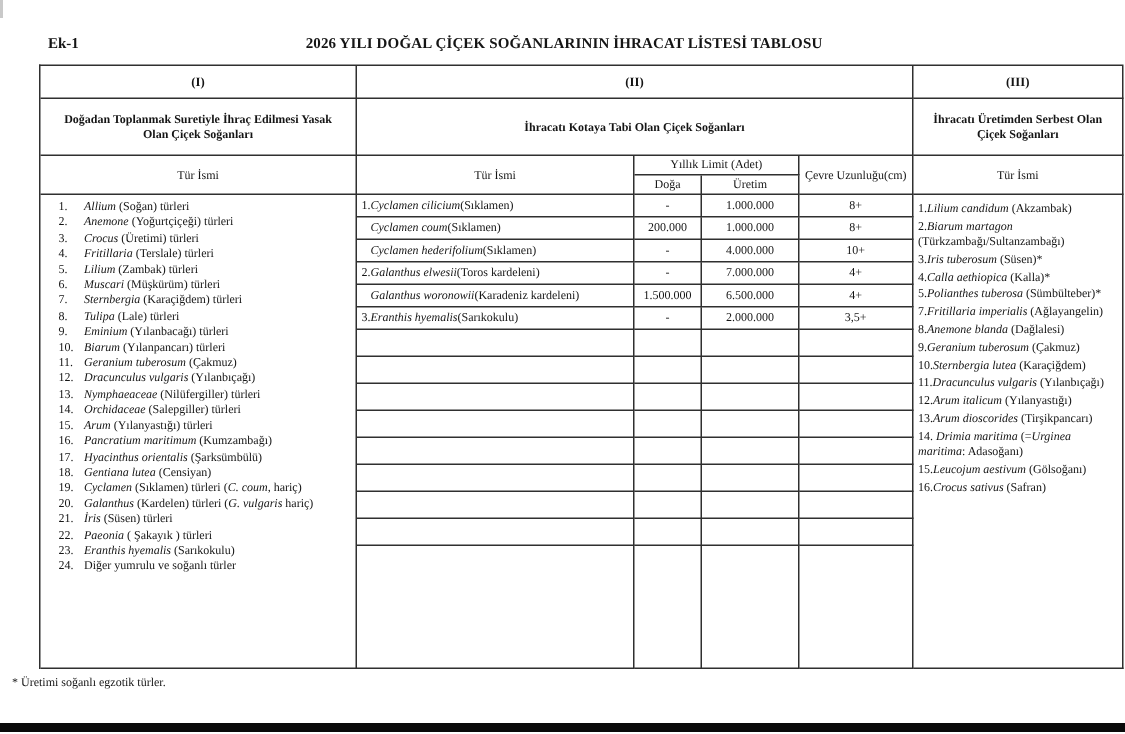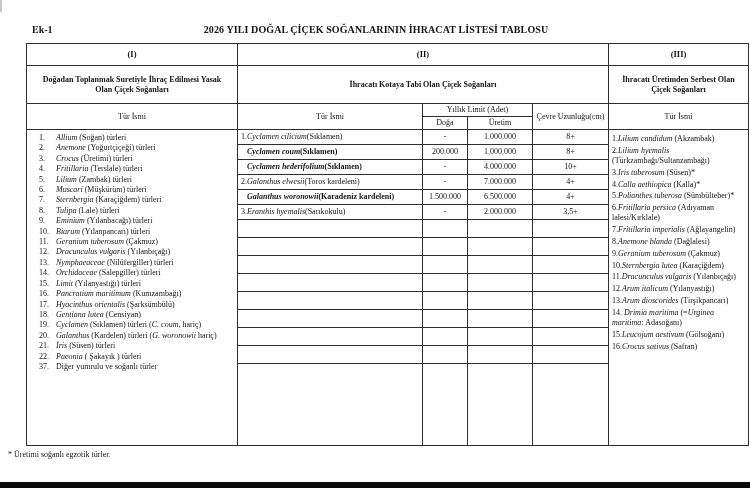--- a/index.html
+++ b/index.html
@@ -26,21 +26,21 @@
   .a-cevre{grid-area:3/5/5/6;line-height:10px;}
   .a-r3c6{grid-area:3/6/5/7}
   .a-list1{grid-area:5/1/20/2;padding:3px 2px 0 12px;line-height:10.4px;}
   .a-list3{grid-area:5/6/20/7;padding:4px 2px 0 3px;line-height:10.2px;}
   .li{display:flex;}
   .num{width:17px;flex:none;}
   .txt{flex:1;}
   .p3{margin-bottom:1.6px;}
   .it{font-style:italic;}
   .name{display:flex;align-items:center;padding-left:3px;white-space:nowrap;}
-  .name.ind{padding-left:9px;font-weight:bold;}
+  .name.ind{padding-left:9px;}
   .val{display:flex;align-items:center;justify-content:center;}
   .footnote{position:absolute;left:8px;top:450px;font-size:8px;}
   .bottom-bar{position:absolute;left:0;top:482px;width:750px;height:6px;background:#0a0a0a;}
 </style>
 </head>
 <body>
 
 <div class="page">
   <div class="artifact"></div>
   <div class="doc-label">Ek-1</div>
@@ -115,62 +115,65 @@
         <div class="li">
           <span class="num">13.</span>
           <span class="txt"><span class="it">Nymphaeaceae</span><span> (Nilüfergiller) türleri</span></span>
         </div>
         <div class="li">
           <span class="num">14.</span>
           <span class="txt"><span class="it">Orchidaceae</span><span> (Salepgiller) türleri</span></span>
         </div>
         <div class="li">
           <span class="num">15.</span>
-          <span class="txt"><span class="it">Limit</span><span> (Yılanyastığı) türleri</span></span>
+          <span class="txt"><span class="it">Arum</span><span> (Yılanyastığı) türleri</span></span>
         </div>
         <div class="li">
           <span class="num">16.</span>
           <span class="txt"><span class="it">Pancratium maritimum</span><span> (Kumzambağı)</span></span>
         </div>
         <div class="li">
           <span class="num">17.</span>
           <span class="txt"><span class="it">Hyacinthus orientalis</span><span> (Şarksümbülü)</span></span>
         </div>
         <div class="li">
           <span class="num">18.</span>
           <span class="txt"><span class="it">Gentiana lutea</span><span> (Censiyan)</span></span>
         </div>
         <div class="li">
           <span class="num">19.</span>
           <span class="txt"><span class="it">Cyclamen</span><span> (Sıklamen) türleri (</span><span class="it">C. coum</span><span>, hariç)</span></span>
         </div>
         <div class="li">
           <span class="num">20.</span>
-          <span class="txt"><span class="it">Galanthus</span><span> (Kardelen) türleri (</span><span class="it">G. woronowii</span><span> hariç)</span></span>
+          <span class="txt"><span class="it">Galanthus</span><span> (Kardelen) türleri (</span><span class="it">G. vulgaris</span><span> hariç)</span></span>
         </div>
         <div class="li">
           <span class="num">21.</span>
           <span class="txt"><span class="it">İris</span><span> (Süsen) türleri</span></span>
         </div>
         <div class="li">
           <span class="num">22.</span>
           <span class="txt"><span class="it">Paeonia</span><span> ( Şakayık ) türleri</span></span>
         </div>
         <div class="li">
-          <span class="num">37.</span>
+          <span class="num">23.</span>
+          <span class="txt"><span class="it">Eranthis hyemalis</span><span> (Sarıkokulu)</span></span>
+        </div>
+        <div class="li">
+          <span class="num">24.</span>
           <span class="txt"><span>Diğer yumrulu ve soğanlı türler</span></span>
         </div>
       </div>
     <div class="cl a-list3" id="free-list">
         <div class="p3"><span>1.</span><span class="it">Lilium candidum</span><span> (Akzambak)</span></div>
-        <div class="p3"><span>2.</span><span class="it">Lilium hyemalis</span><span> (Türkzambağı/Sultanzambağı)</span></div>
+        <div class="p3"><span>2.</span><span class="it">Biarum martagon</span><span> (Türkzambağı/Sultanzambağı)</span></div>
         <div class="p3"><span>3.</span><span class="it">Iris tuberosum</span><span> (Süsen)*</span></div>
         <div class="p3"><span>4.</span><span class="it">Calla aethiopica</span><span> (Kalla)*</span></div>
         <div class="p3"><span>5.</span><span class="it">Polianthes tuberosa</span><span> (Sümbülteber)*</span></div>
-        <div class="p3"><span>6.</span><span class="it">Fritillaria persica</span><span> (Adıyaman lalesi/Kırklale)</span></div>
         <div class="p3"><span>7.</span><span class="it">Fritillaria imperialis</span><span> (Ağlayangelin)</span></div>
         <div class="p3"><span>8.</span><span class="it">Anemone blanda</span><span> (Dağlalesi)</span></div>
         <div class="p3"><span>9.</span><span class="it">Geranium tuberosum</span><span> (Çakmuz)</span></div>
         <div class="p3"><span>10.</span><span class="it">Sternbergia lutea</span><span> (Karaçiğdem)</span></div>
         <div class="p3"><span>11.</span><span class="it">Dracunculus vulgaris</span><span> (Yılanbıçağı)</span></div>
         <div class="p3"><span>12.</span><span class="it">Arum italicum</span><span> (Yılanyastığı)</span></div>
         <div class="p3"><span>13.</span><span class="it">Arum dioscorides</span><span> (Tirşikpancarı)</span></div>
         <div class="p3"><span>14. </span><span class="it">Drimia maritima</span><span> (=</span><span class="it">Urginea maritima</span><span>: Adasoğanı)</span></div>
         <div class="p3"><span>15.</span><span class="it">Leucojum aestivum</span><span> (Gölsoğanı)</span></div>
         <div class="p3"><span>16.</span><span class="it">Crocus sativus</span><span> (Safran)</span></div>

